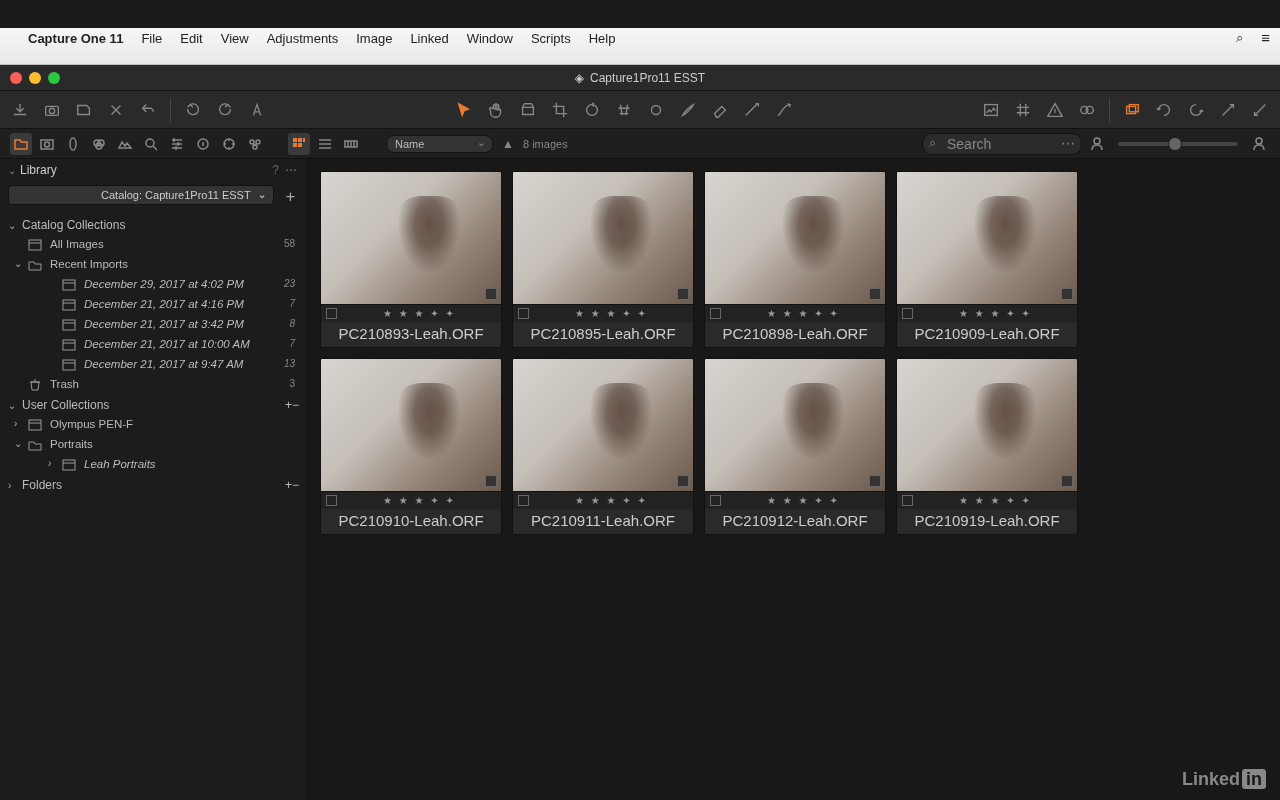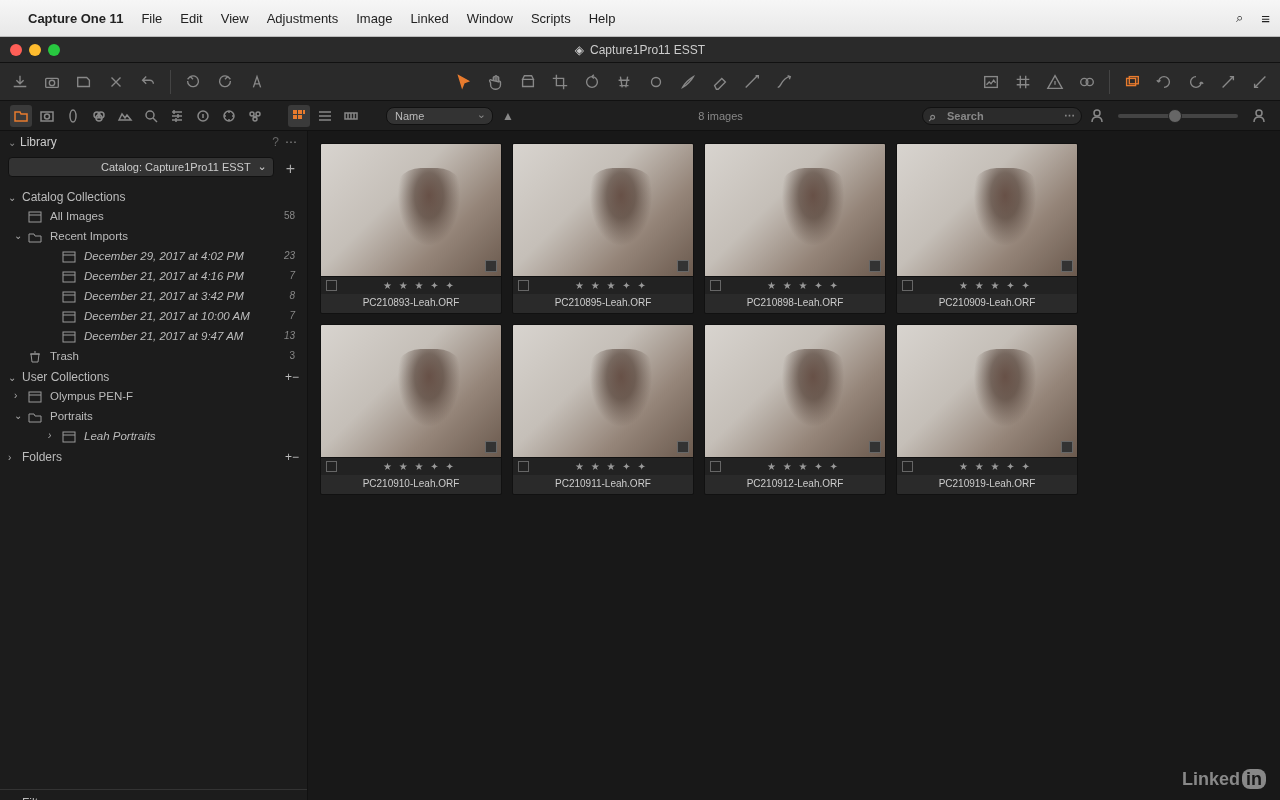--- a/index.html
+++ b/index.html
@@ -1,19 +1,19 @@
 <!DOCTYPE html>
 <html><head>
 <meta charset="utf-8">
 <style>
 * { margin: 0; padding: 0; box-sizing: border-box; font-family: -apple-system, "Helvetica Neue", Arial, sans-serif; }
 body { background: #1a1a1a; color: #aaa; font-size: 12px; width: 1280px; height: 800px; overflow: hidden; user-select: none; }
 
 
-.menubar { height: 22px; background: linear-gradient(#f6f6f6,#e8e8e8); display: flex; align-items: center; padding: 18px 10px; color: #222; font-size: 13px; gap: 18px; border-bottom: 1px solid #bbb;}
+.menubar { height: 22px; background: linear-gradient(#f6f6f6,#e8e8e8); display: flex; align-items: flex-end; padding: 18px 10px; color: #222; font-size: 13px; gap: 18px; border-bottom: 1px solid #bbb; margin-top: 28px;}
 .menubar .apple { font-size: 14px; }
 .menubar .app-name { font-weight: 600; }
 .menubar .spacer { flex: 1; }
 .menubar span { cursor: default; }
 
 
 .titlebar { height: 26px; background: #2a2a2a; border-bottom: 1px solid #111; display: flex; align-items: center; position: relative;}
 .traffic { display: flex; gap: 7px; padding-left: 10px;}
 .traffic .dot { width: 12px; height: 12px; border-radius: 50%; }
 .dot.red{background:#ff5f57;} .dot.yellow{background:#febc2e;} .dot.green{background:#28c840;}
@@ -29,21 +29,21 @@
 .toolbar .flex { flex:1; }
 
 
 .tooltabs { height: 30px; background:#1f1f1f; border-bottom:1px solid #111; display:flex; align-items:center; padding:0 10px; gap:4px;}
 .tabico { width:22px; height:22px; display:flex; align-items:center; justify-content:center; color:#888; cursor:pointer; border-radius:3px;}
 .tabico.active { background:#3a3a3a; color:#e87b2e;}
 .tabico svg { width:16px;height:16px; stroke:currentColor; fill:none; stroke-width:1.5;}
 .sortbox { margin-left:20px; background:#333; border:1px solid #111; border-radius:8px; padding:2px 24px 2px 8px; color:#bbb; font-size:11px; width:107px; position:relative;}
 .sortbox::after{content:"⌄"; position:absolute; right:6px; top:0; color:#888;}
 .imgcount { color:#888; font-size:11px;}
-.searchbox { background:#2b2b2b; border:1px solid #111; border-radius:10px; padding:2px 24px 2px 24px; width:160px; color:#888; font-size:11px; position:relative;font-weight:bold;}
+.searchbox { background:#2b2b2b; border:1px solid #111; border-radius:10px; padding:2px 24px 2px 24px; width:160px; color:#888; font-size:14px; position:relative;}
 .searchbox::before{content:"⌕"; position:absolute; left:6px; top:1px; color:#888; font-size:13px;}
 .slider { width:120px; height:4px; background:#444; border-radius:2px; position:relative; margin:0 6px;}
 .slider .knob{width:14px;height:14px;background:#666;border-radius:50%;position:absolute;top:-5px;left:50px;border:1px solid #222;}
 
 
 .main { display:flex; height: calc(800px - 22px - 26px - 38px - 30px);}
 .sidebar { width:308px; background:#1c1c1c; border-right:1px solid #111; display:flex; flex-direction:column; overflow:hidden;}
 .content { flex:1; background:#181818; overflow:auto;}
 
 
@@ -72,24 +72,24 @@
 
 
 .grid { display:flex; flex-wrap:wrap; gap:10px; padding:12px;}
 .thumb { width:182px; background:#2a2a2a; border:1px solid #111; border-radius:2px; overflow:hidden;}
 .thumb .img { width:100%; height:132px; background:linear-gradient(135deg,#d8d4cf 0%,#c5bfb8 40%,#958579 70%, #6b5a4e 100%); position:relative;}
 .thumb .img::after{content:"";position:absolute;left:38%;top:18%;width:44%;height:70%;background:radial-gradient(ellipse at 50% 30%, rgba(90,65,55,.85) 0%, rgba(70,50,40,.6) 25%, transparent 55%);border-radius:40% 40% 30% 30%;}
 .thumb .img .badge{position:absolute;right:4px;bottom:4px;width:12px;height:12px;border:1px solid #666;background:#333;}
 .thumb .meta { display:flex; align-items:center; padding:3px 5px; background:#222; border-top:1px solid #111;}
 .thumb .meta .chk{width:11px;height:11px;border:1px solid #666; margin-right:6px;}
 .thumb .meta .stars{flex:1; text-align:center; color:#999; letter-spacing:2px; font-size:10px;}
-.thumb .fn { text-align:center; font-size:10px; color:#ccc; padding:3px 2px 5px; white-space:nowrap; overflow:hidden;}
+.thumb .fn { text-align:center; font-size:15px; color:#ccc; padding:3px 2px 5px; white-space:nowrap; overflow:hidden;}
 
 .linkedin { position:absolute; right:14px; bottom:10px; color:#888; font-weight:600; font-size:18px;}
-.linkedin .in{background:#888;color:#181818;padding:0 4px;border-radius:8px;margin-left:2px;}
+.linkedin .in{background:#888;color:#181818;padding:0 4px;border-radius:3px;margin-left:2px;}
 </style>
 </head>
 <body>
 
 <div class="menubar">
   <span class="apple"></span>
   <span class="app-name">Capture One 11</span>
   <span>File</span>
   <span>Edit</span>
   <span>View</span>
@@ -357,21 +357,21 @@
   <div class="tabico">
       <svg viewBox="0 0 16 16">
         <rect x="2" y="5" width="12" height="6"></rect>
         <path d="M5 5v6M8 5v6M11 5v6"></path>
       </svg>
     </div>
 
   <div class="sortbox"><span>Name</span></div>
   <div class="tabico">▲</div>
 
-  <div style="flex:1; text-align:center;"><span class="imgcount">8 images</span></div>
+  <div style="flex:1; "><span class="imgcount">8 images</span></div>
 
   <div class="searchbox"><span>Search</span><span style="position:absolute;right:6px;top:1px;">⋯</span></div>
   <div class="tabico">
       <svg viewBox="0 0 16 16">
         <circle cx="8" cy="5" r="3"></circle>
         <path d="M3 14c0-3 2-5 5-5s5 2 5 5"></path>
       </svg>
     </div>
   <div class="slider">
       <div class="knob"></div>

